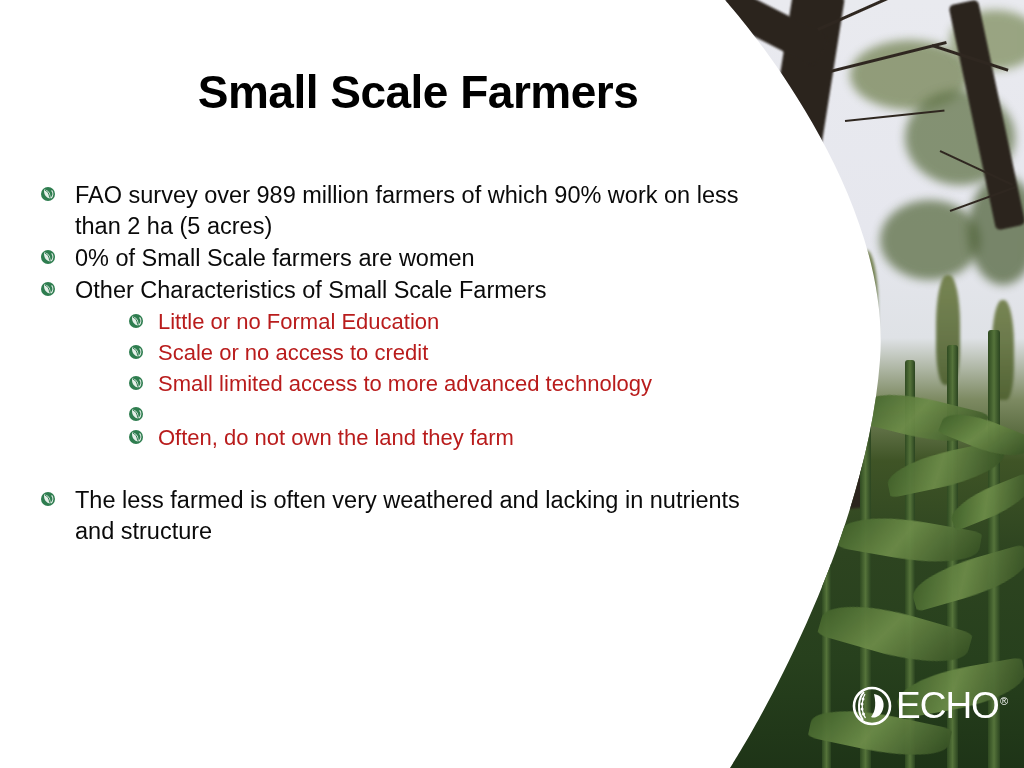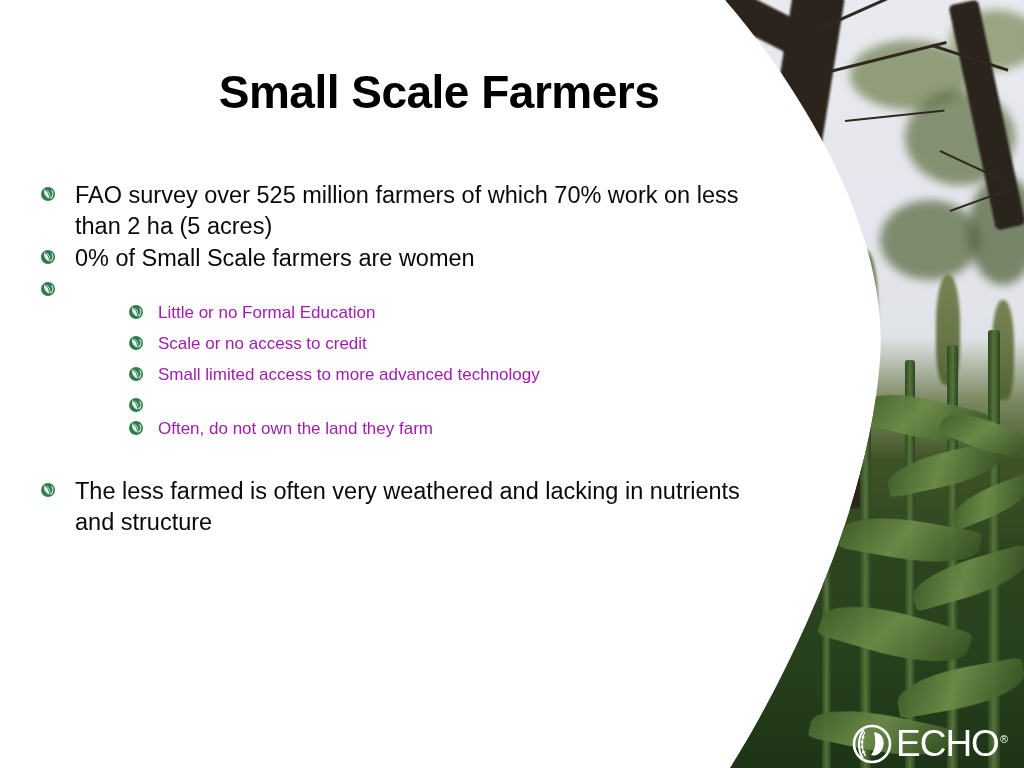--- a/index.html
+++ b/index.html
@@ -88,21 +88,20 @@
     position: absolute;
     left: 0;
     top: 68px;
     width: 836px;
     text-align: center;
     font-size: 46px;
     font-weight: bold;
     color: #000000;
     letter-spacing: -0.5px;
     line-height: 1.05;
-    padding-left: 21px;
   }
 
   
   #body-list {
     position: absolute;
     left: 40px;
     top: 180px;
     width: 730px;
   }
   .bullet-row {
@@ -122,31 +121,31 @@
   }
   .level-1 .bullet-text {
     margin-left: 19px;
     font-size: 23.5px;
     line-height: 31px;
     color: #0a0a0a;
     max-width: 690px;
   }
   .level-2 .bullet-text {
     margin-left: 14px;
-    font-size: 17px;
+    font-size: 22px;
     line-height: 30px;
-    color: #a21caf;
+    color: #b91c1c;
   }
   .spacer-row { height: 31px; }
 
   
   #echo-logo {
     position: absolute;
     left: 852px;
-    top: 720px;
+    top: 682px;
     display: flex;
     align-items: center;
     height: 48px;
   }
   #echo-mark { width: 40px; height: 40px; }
   #echo-wordmark {
     margin-left: 4px;
     font-size: 37px;
     font-weight: normal;
     color: #ffffff;
@@ -212,40 +211,41 @@
 
   <div id="body-list">
 
     <div class="bullet-row level-1">
       <svg class="bullet-glyph" viewBox="0 0 16 16">
         <circle cx="8" cy="8" r="7" fill="#2e7d4f"></circle>
         <path d="M4 3.2 C8.6 4 11 7.2 10.4 12.6 C6.2 12 3.6 8.6 4 3.2 Z" fill="#ffffff" opacity=".88"></path>
         <path d="M4.6 3.9 C7.6 5.1 9.4 7.8 9.6 11.6" stroke="#2e7d4f" stroke-width="1" fill="none"></path>
         <path d="M11.6 4.4 C13.4 6.6 13.2 10 11 12.2" stroke="#ffffff" stroke-width="1.2" fill="none" opacity=".85"></path>
       </svg>
-      <div class="bullet-text">FAO survey over 525 million farmers of which 70% work on less than 2 ha (5 acres)</div>
+      <div class="bullet-text">FAO survey over 989 million farmers of which 90% work on less than 2 ha (5 acres)</div>
     </div>
 
     <div class="bullet-row level-1">
       <svg class="bullet-glyph" viewBox="0 0 16 16">
         <circle cx="8" cy="8" r="7" fill="#2e7d4f"></circle>
         <path d="M4 3.2 C8.6 4 11 7.2 10.4 12.6 C6.2 12 3.6 8.6 4 3.2 Z" fill="#ffffff" opacity=".88"></path>
         <path d="M4.6 3.9 C7.6 5.1 9.4 7.8 9.6 11.6" stroke="#2e7d4f" stroke-width="1" fill="none"></path>
         <path d="M11.6 4.4 C13.4 6.6 13.2 10 11 12.2" stroke="#ffffff" stroke-width="1.2" fill="none" opacity=".85"></path>
       </svg>
       <div class="bullet-text">0% of Small Scale farmers are women</div>
     </div>
 
     <div class="bullet-row level-1">
       <svg class="bullet-glyph" viewBox="0 0 16 16">
         <circle cx="8" cy="8" r="7" fill="#2e7d4f"></circle>
         <path d="M4 3.2 C8.6 4 11 7.2 10.4 12.6 C6.2 12 3.6 8.6 4 3.2 Z" fill="#ffffff" opacity=".88"></path>
         <path d="M4.6 3.9 C7.6 5.1 9.4 7.8 9.6 11.6" stroke="#2e7d4f" stroke-width="1" fill="none"></path>
         <path d="M11.6 4.4 C13.4 6.6 13.2 10 11 12.2" stroke="#ffffff" stroke-width="1.2" fill="none" opacity=".85"></path>
       </svg>
+      <div class="bullet-text">Other Characteristics of Small Scale Farmers</div>
     </div>
 
     <div class="bullet-row level-2">
       <svg class="bullet-glyph" viewBox="0 0 16 16">
         <circle cx="8" cy="8" r="7" fill="#2e7d4f"></circle>
         <path d="M4 3.2 C8.6 4 11 7.2 10.4 12.6 C6.2 12 3.6 8.6 4 3.2 Z" fill="#ffffff" opacity=".88"></path>
         <path d="M4.6 3.9 C7.6 5.1 9.4 7.8 9.6 11.6" stroke="#2e7d4f" stroke-width="1" fill="none"></path>
         <path d="M11.6 4.4 C13.4 6.6 13.2 10 11 12.2" stroke="#ffffff" stroke-width="1.2" fill="none" opacity=".85"></path>
       </svg>
       <div class="bullet-text">Little or no Formal Education</div>

